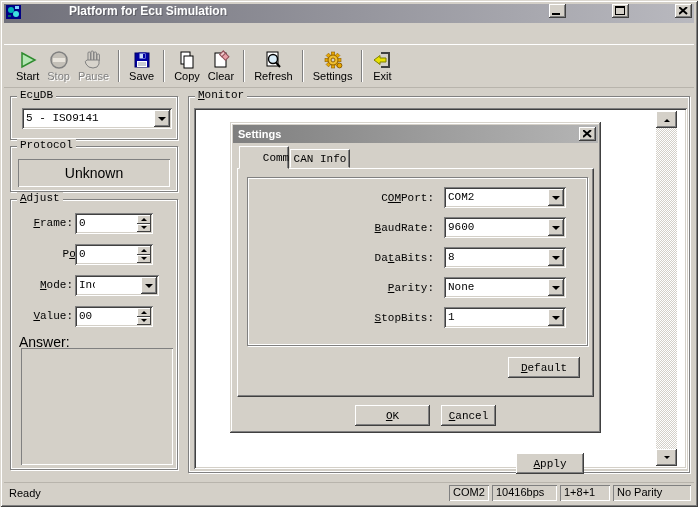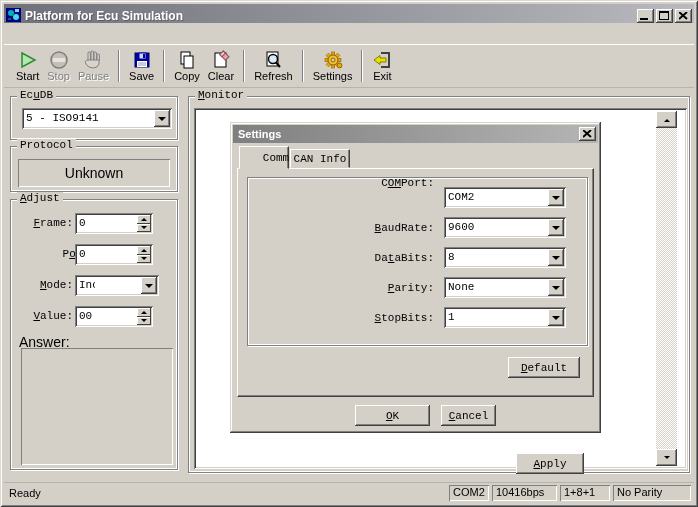--- a/index.html
+++ b/index.html
@@ -6,21 +6,21 @@
   *{box-sizing:border-box;}
   .win{
     position:relative;width:698px;height:507px;background:#d4d0c8;overflow:hidden;
     font-family:"Liberation Sans",sans-serif;font-size:11px;color:#000;
     box-shadow:inset 1px 1px 0 #dcd8d0, inset -1px -1px 0 #404040,
                inset 2px 2px 0 #ffffff, inset -2px -2px 0 #808080;
   }
   
   .titlebar{position:absolute;left:4px;top:4px;width:690px;height:19px;
     background:linear-gradient(to right,#70707a,#b9b9bf);
-    display:flex;align-items:flex-end;padding:0 2px;}
+    display:flex;align-items:flex-start;padding:0 2px;gap:44px;}
   .titlebar .app-icon{width:16px;height:16px;margin-right:3px;flex:0 0 auto;}
   .titlebar .title-text{color:#fff;font-weight:bold;font-size:12px;flex:1;white-space:nowrap;
     text-shadow:1px 1px 0 rgba(0,0,0,0.25);}
   .cap-btn{width:17px;height:14px;margin-left:2px;background:#d4d0c8;border:none;padding:0;
     position:relative;
     box-shadow:inset -1px -1px 0 #404040, inset 1px 1px 0 #fff, inset -2px -2px 0 #808080;}
   .glyph-min{position:absolute;left:3px;bottom:3px;width:8px;height:2px;background:#000;}
   .glyph-max{position:absolute;left:3px;top:2px;width:10px;height:9px;border:1px solid #000;border-top:2px solid #000;}
   
   .menubar{position:absolute;left:4px;top:25px;width:690px;height:18px;display:flex;align-items:center;}
@@ -335,21 +335,21 @@
     <div class="tab active" style="left:9px;top:24px;width:50px;height:23px;">
         <span>Comm</span>
       </div>
     <div class="tab" style="left:60px;top:27px;width:60px;height:19px;">
         <span>CAN Info</span>
       </div>
 
     <div class="tabpage">
       <div class="etched"></div>
 
-      <div class="fldlabel" style="top:4px;"><span>C</span><span class="accel">OM</span><span>Port:</span></div>
+      <div class="fldlabel" style="top:19px;"><span>C</span><span class="accel">OM</span><span>Port:</span></div>
       <div class="combo edit" style="left:206px;top:18px;width:122px;height:21px;">
         <span class="combo-val">COM2</span>
         <span class="combo-btn">
             <span class="tri-down"></span>
           </span>
       </div>
 
       <div class="fldlabel" style="top:49px;"><span></span><span class="accel">B</span><span>audRate:</span></div>
       <div class="combo edit" style="left:206px;top:48px;width:122px;height:21px;">
         <span class="combo-val">9600</span>

